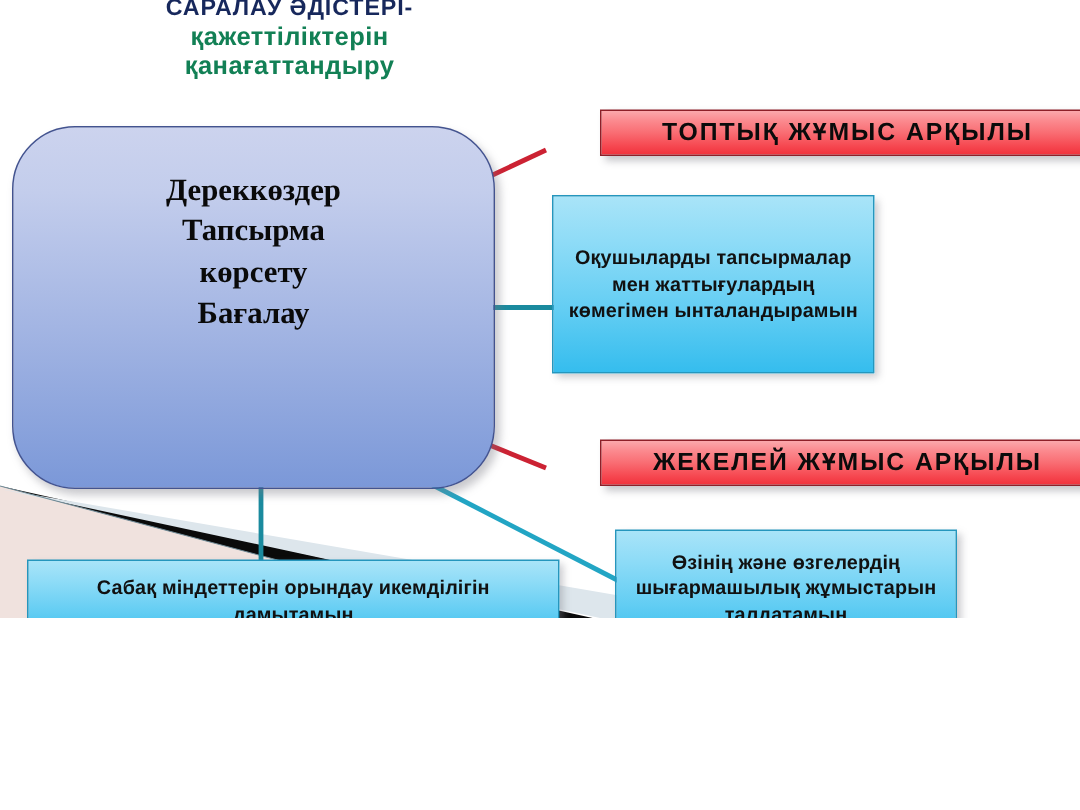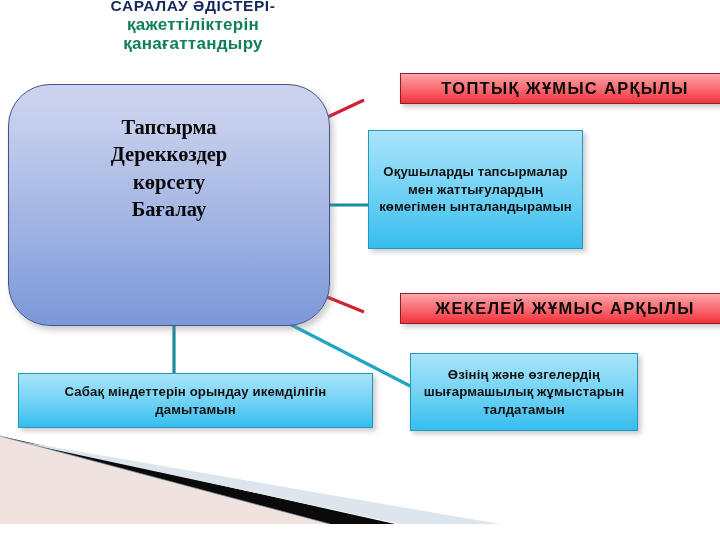--- a/index.html
+++ b/index.html
@@ -3,21 +3,21 @@
 <meta charset="utf-8">
 <style>
   html, body {
     margin: 0;
     padding: 0;
     background: #ffffff;
   }
   #slide {
     position: relative;
     width: 720px;
-    height: 524px;
+    height: 412px;
     overflow: hidden;
     background: #ffffff;
     font-family: "Liberation Sans", sans-serif;
   }
 
   
   .deco {
     position: absolute;
     left: 0;
     bottom: 0;
@@ -177,22 +177,22 @@
   </div>
 
   <div class="conn" style="left:170px; top:320px; width:8px; height:58px;">
     <svg width="8" height="58" viewBox="0 0 8 58">
       <line x1="4" y1="0" x2="4" y2="58" stroke="#1a8a9e" stroke-width="3.2"></line>
     </svg>
   </div>
 
   <div class="main-box">
     <div class="main-box-text">
+      <div>Дереккөздер</div>
       <div>Тапсырма</div>
-      <div>Дереккөздер</div>
       <div>көрсету</div>
       <div>Бағалау</div>
     </div>
   </div>
 
   <div class="red-box" id="red-box-group">
     <span>ТОПТЫҚ  ЖҰМЫС  АРҚЫЛЫ</span>
   </div>
 
   <div class="red-box" id="red-box-indiv">

